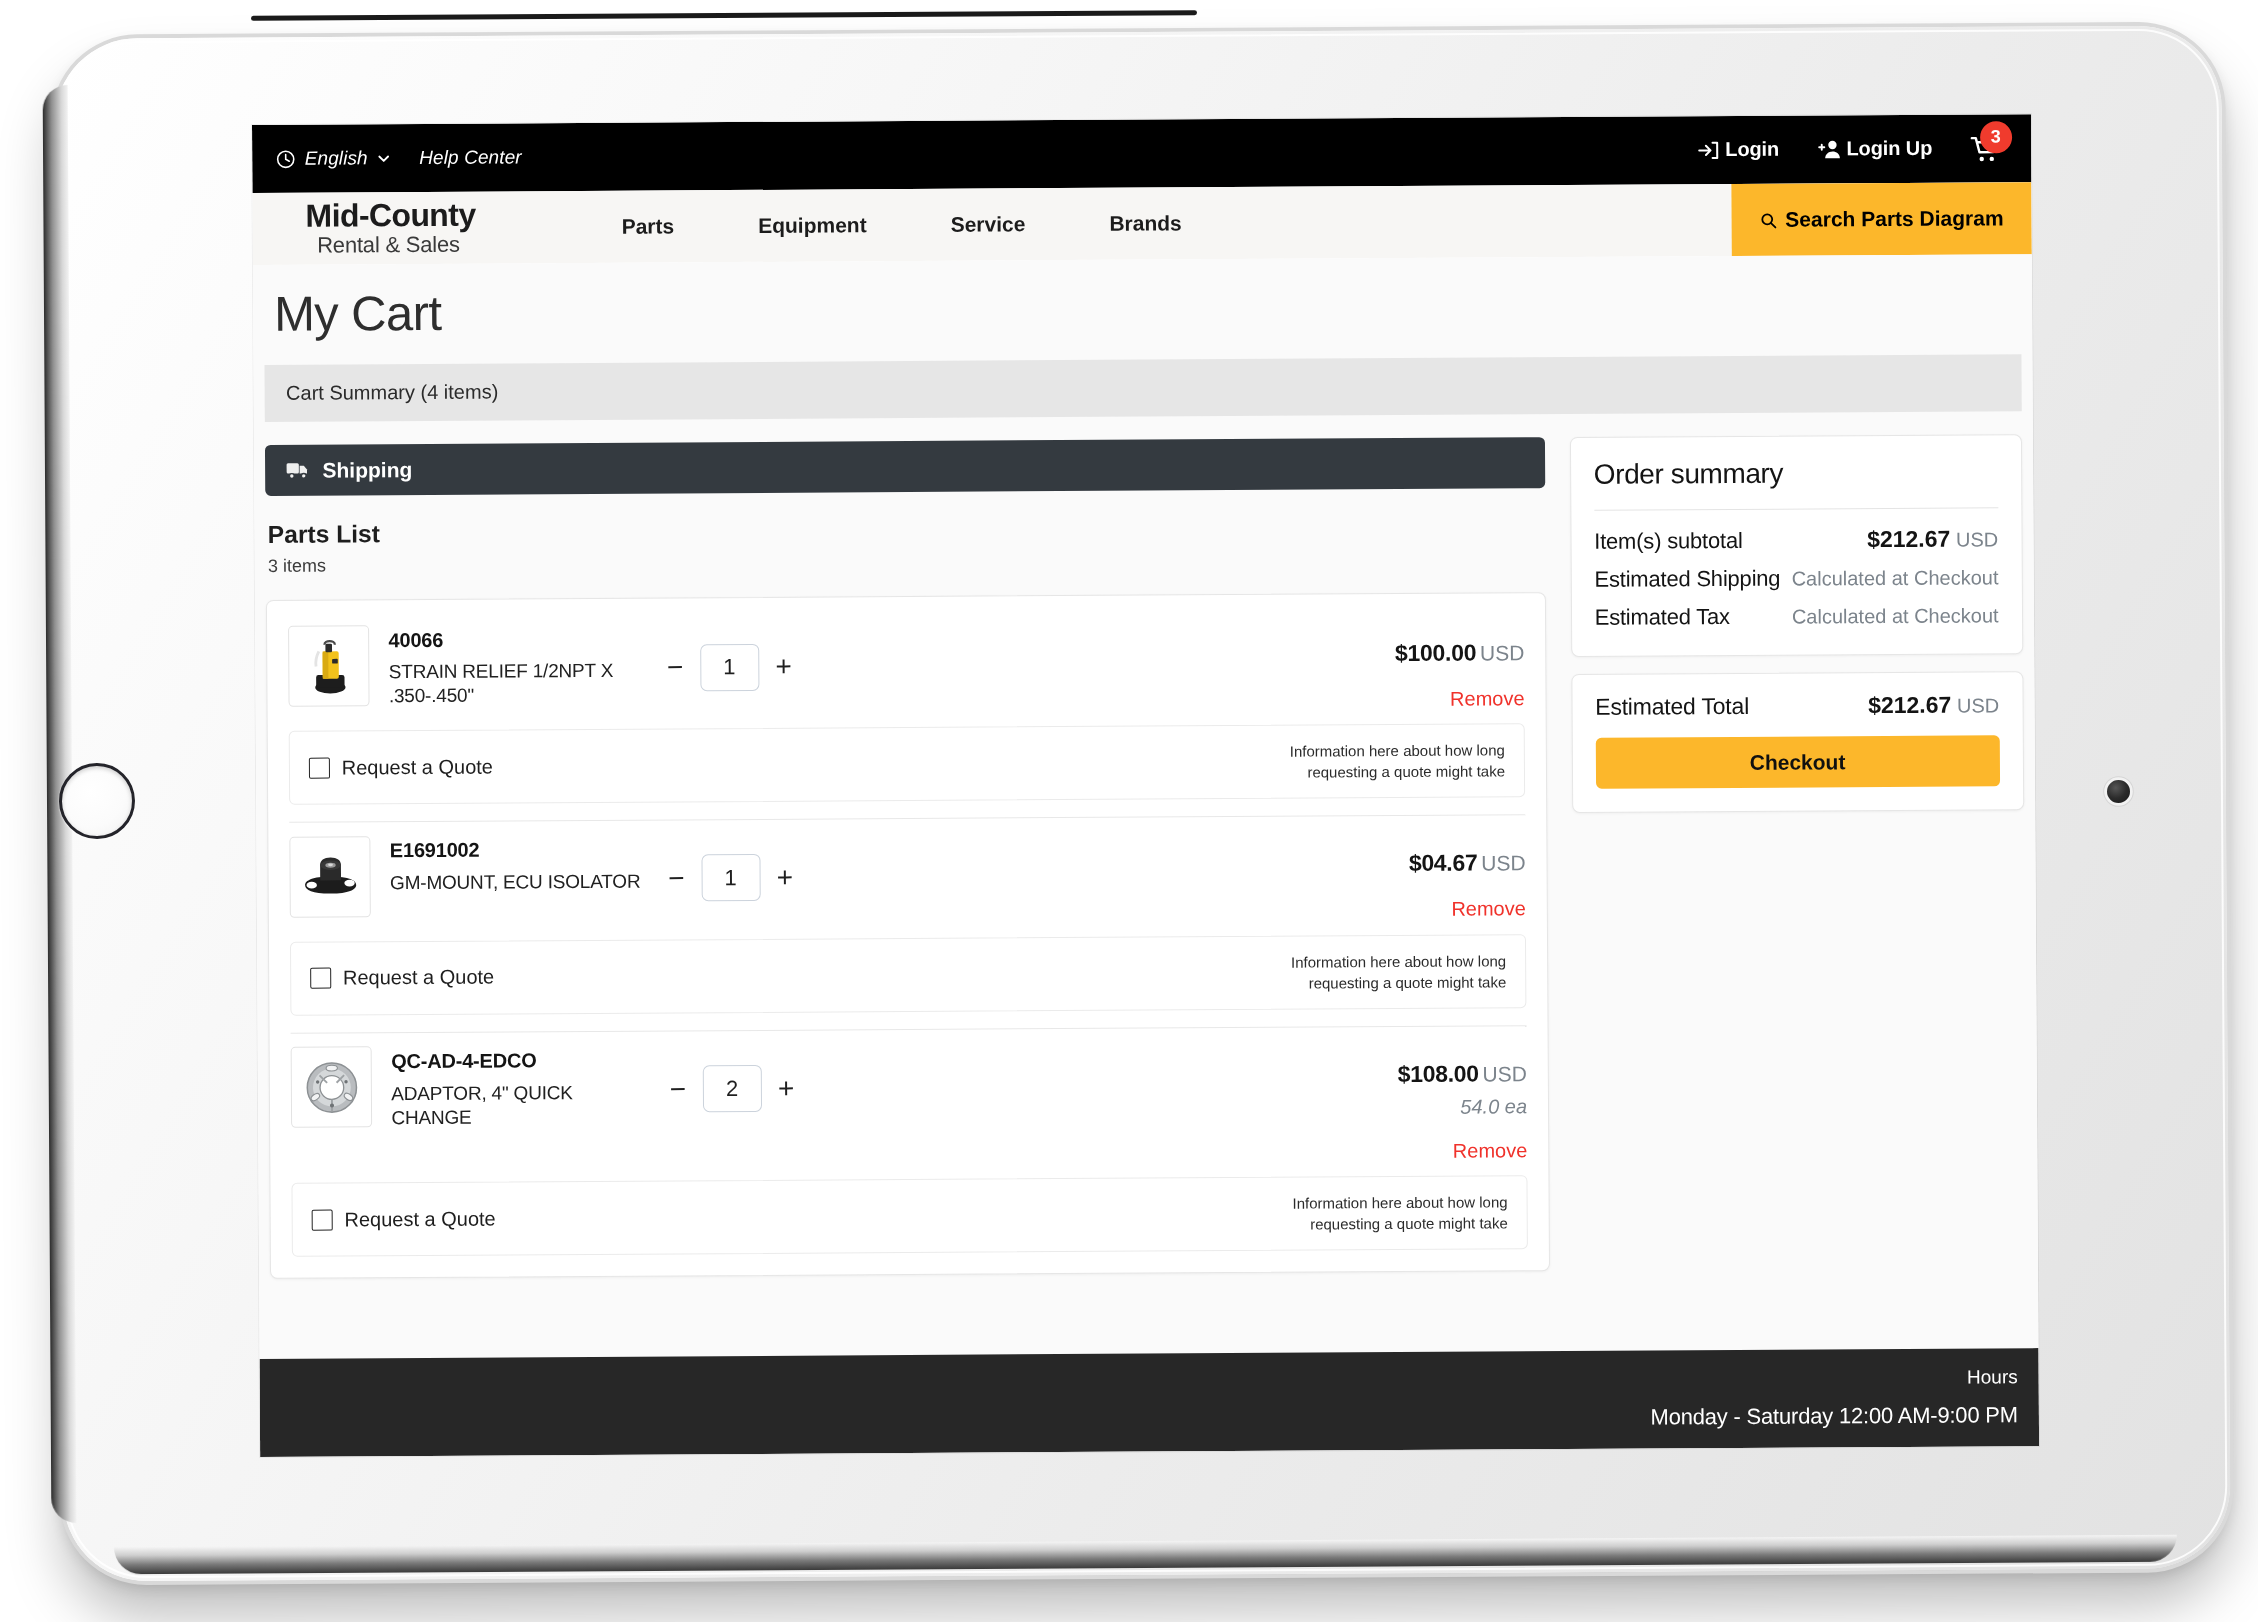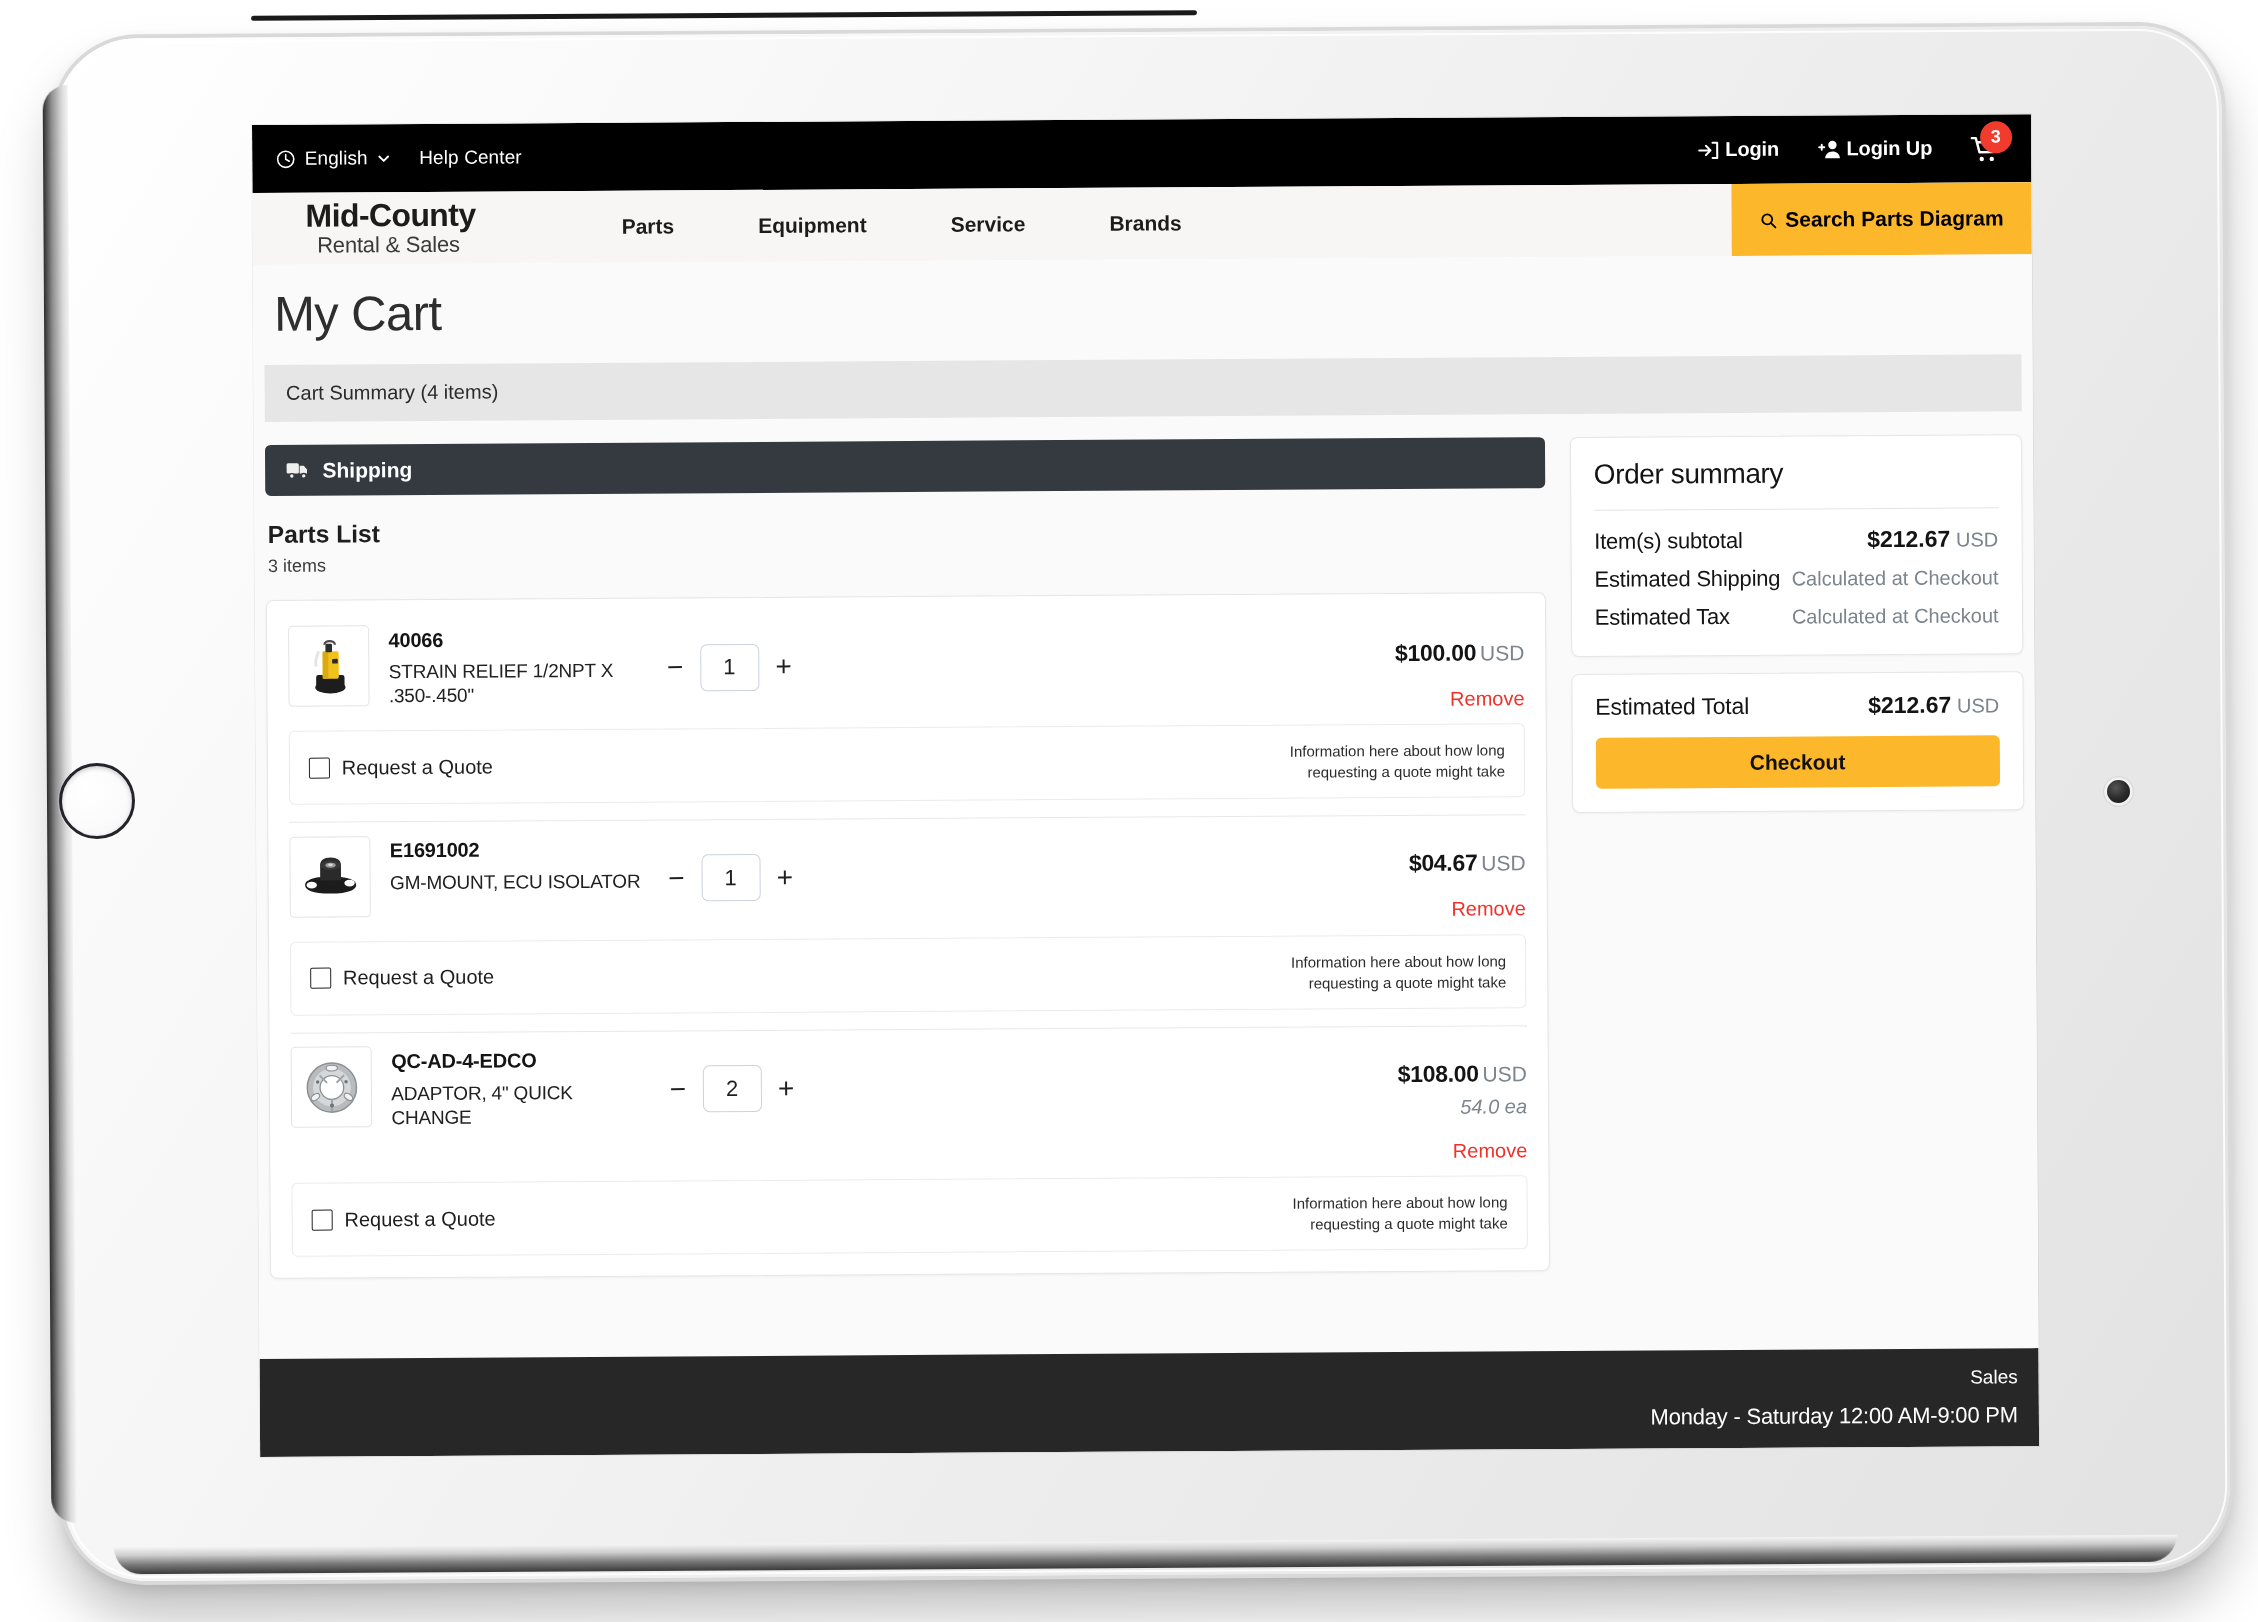--- a/index.html
+++ b/index.html
@@ -81,21 +81,21 @@
 
   
   .utility-bar{
     height:68px; background:#000000; color:#ffffff;
     display:flex; align-items:center; padding:0 23px;
     position:relative;
   }
   .util-left{ display:flex; align-items:center; gap:28px; }
   .lang-group{ display:flex; align-items:center; gap:8.5px; cursor:pointer; }
   .clock-icon{ width:21px; height:21px; display:block; }
-  .util-text{ font-size:19px; letter-spacing:0.1px; }
+  .util-text{ font-size:19px; letter-spacing:0.1px;font-style:italic; }
   .chev{ width:15px; height:15px; display:block; }
   .util-right{ margin-left:auto; display:flex; align-items:center; gap:38px; padding-right:9.5px; }
   .util-btn{ display:flex; align-items:flex-start; gap:4.7px; cursor:pointer; }
   .util-btn .lbl{ font-size:20px; font-weight:bold; letter-spacing:-0.1px; }
   .icon-w{ width:24.6px; height:24.6px; display:block; }
   .cart-wrap{ position:relative; display:flex; align-items:center; cursor:pointer; padding-right:3.8px; }
   .cart-badge{
     position:absolute; top:-15px; right:-13.2px;
     min-width:32px; height:32px; border-radius:50%;
     background:#f03b2d; color:#fff; font-size:18px; font-weight:bold;
@@ -527,20 +527,20 @@
               <span class="os-value">$212.67</span>
               <span class="os-value-cur">USD</span>
             </div>
             <div class="checkout-btn">Checkout</div>
           </div>
 
         </div>
       </div>
 
       <div class="footer">
-        <div class="footer-h">Sales</div>
+        <div class="footer-h">Hours</div>
         <div class="footer-hours">Monday - Saturday 12:00 AM-9:00 PM</div>
       </div>
 
     </div>
   </div>
 </div>
 
 
 </body></html>

